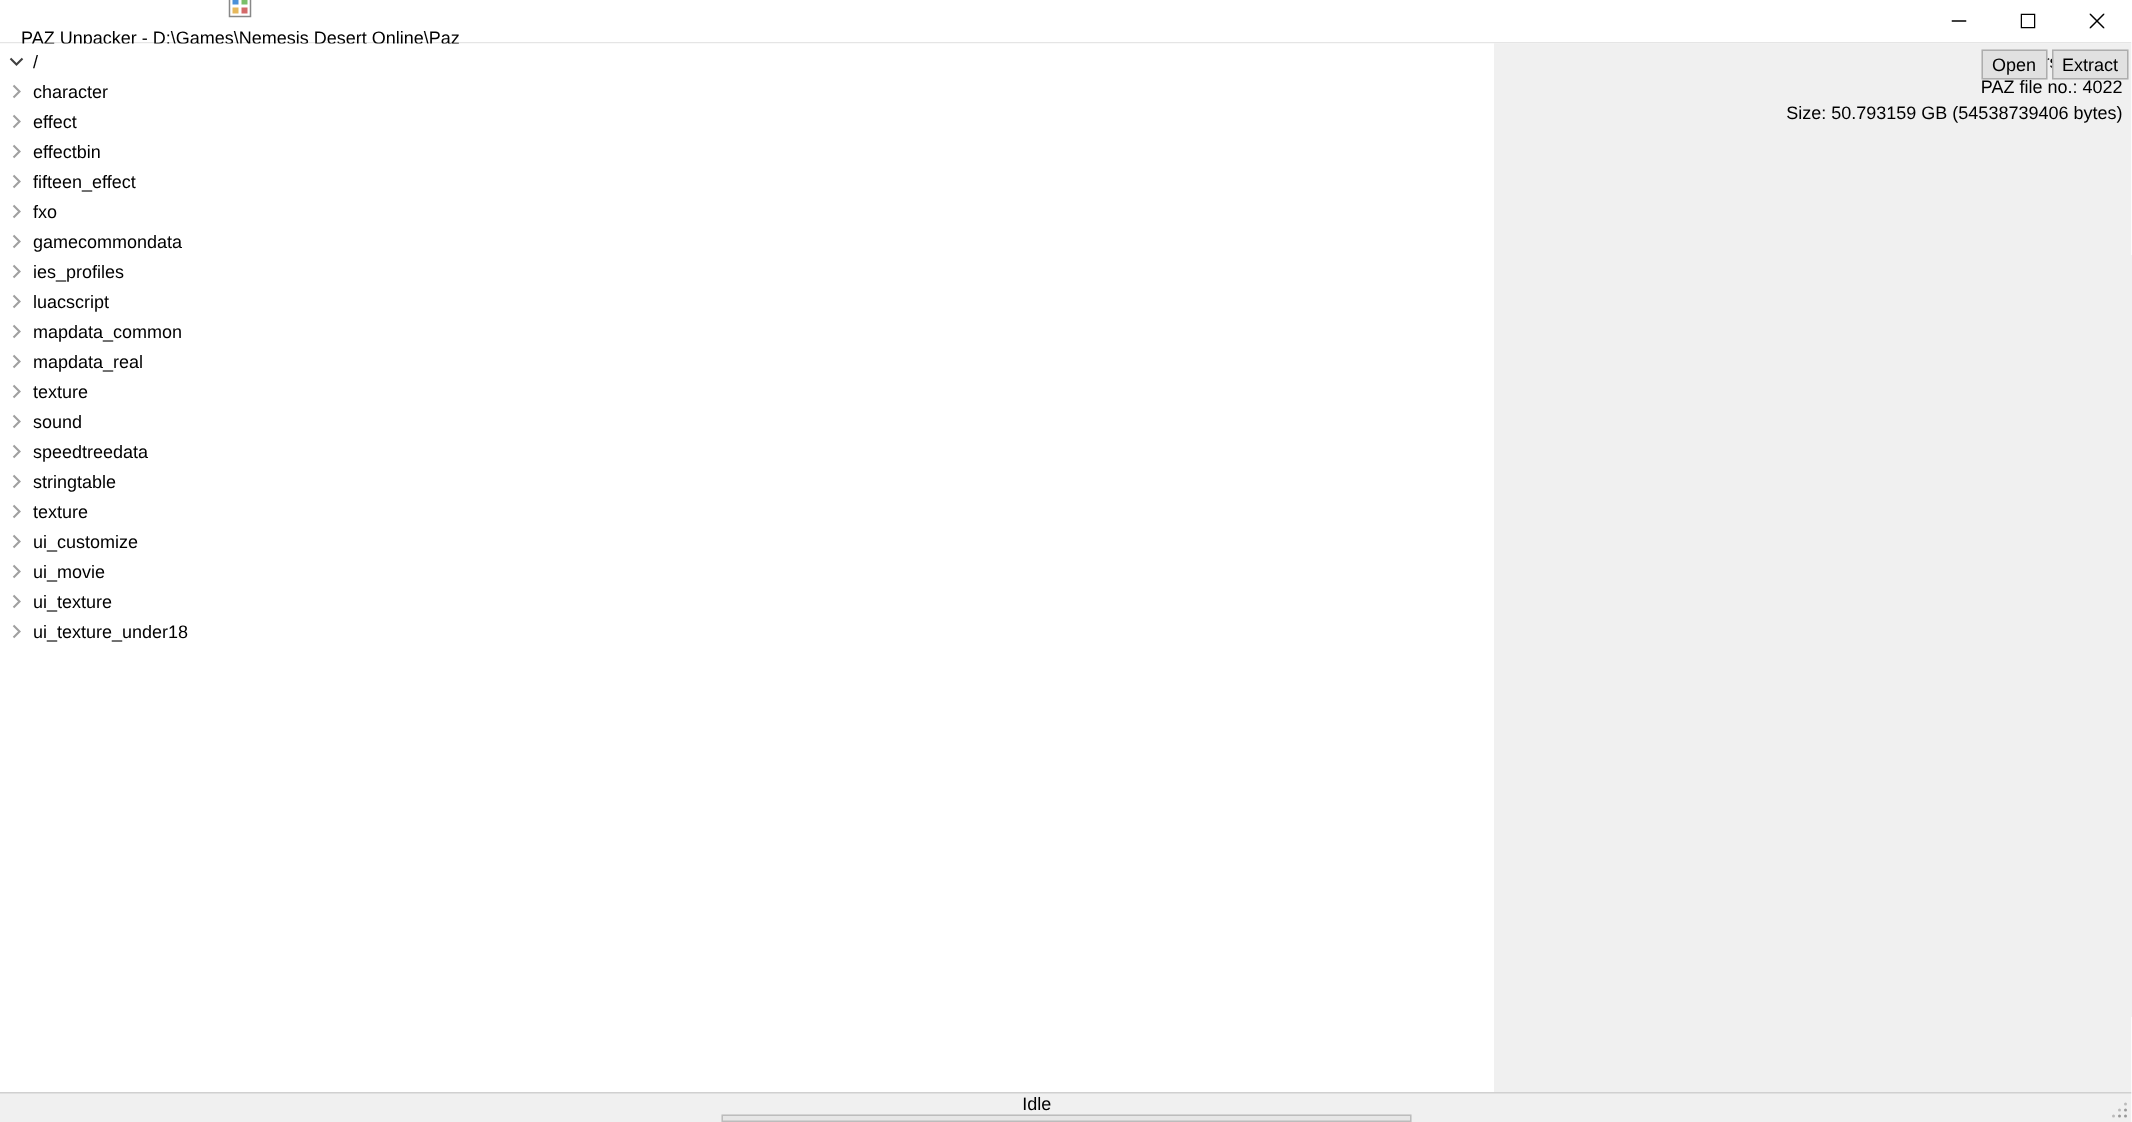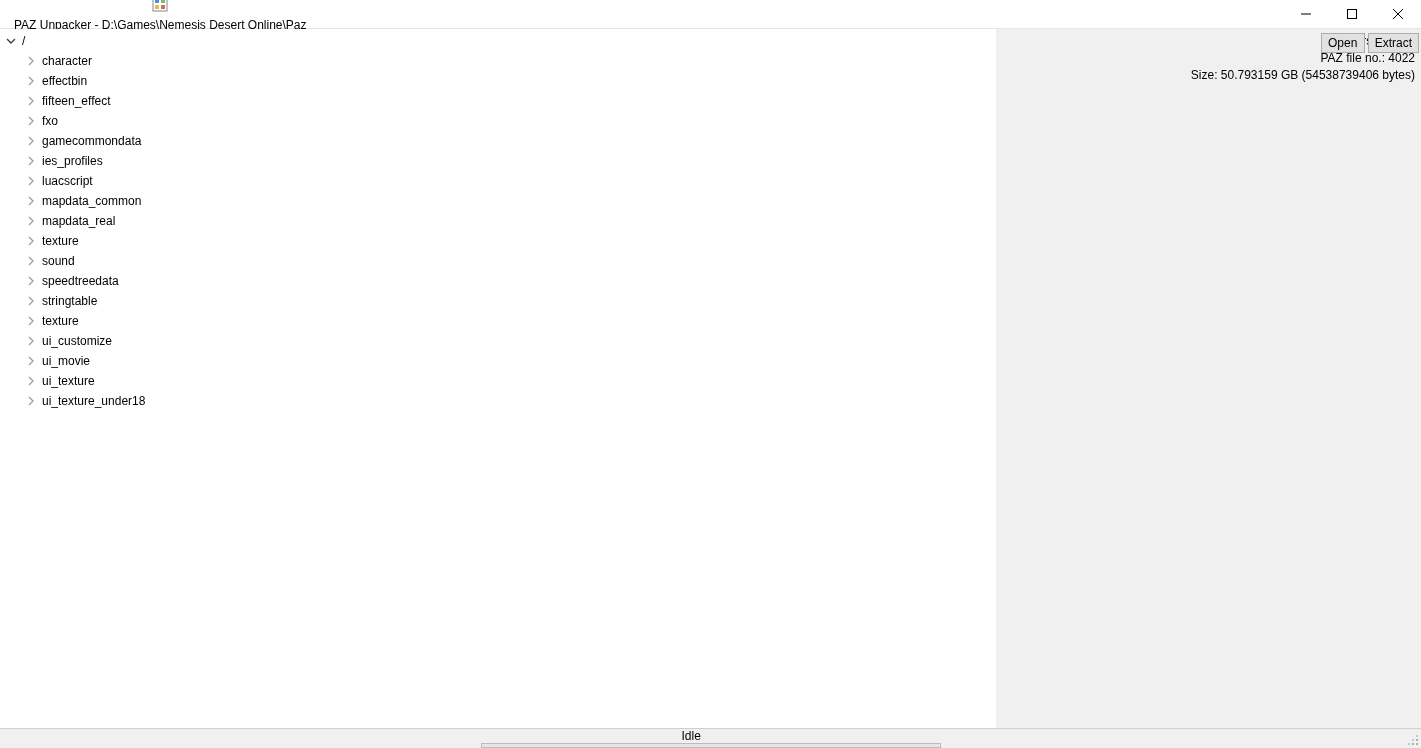--- a/index.html
+++ b/index.html
@@ -82,21 +82,21 @@
     padding: 2px 6px;
     font-size: 12px;
     background: #e1e1e1;
     border: 1px solid #adadad;
     text-align: center;
     cursor: default;
   }
 
   
   .tree { list-style: none; }
-  .tree ul { list-style: none; padding-left: 20px; }
+  .tree ul { list-style: none; }
   .tree-row {
     display: flex;
     align-items: center;
     height: 20px;
     padding-left: 4px;
     gap: 4px;
     white-space: nowrap;
   }
   .exp {
     width: 14px; height: 14px;
@@ -194,20 +194,30 @@
                 <span class="node-label">character</span>
               </div>
             </li>
             <li>
               <div class="tree-row">
                 <span class="exp">
                   <svg width="10" height="10" viewBox="0 0 10 10">
                     <path d="M3 1 L7 5 L3 9" fill="none" stroke="#a0a0a0" stroke-width="1.4"></path>
                   </svg>
                 </span>
+                <span class="node-label">effect</span>
+              </div>
+            </li>
+            <li>
+              <div class="tree-row">
+                <span class="exp">
+                  <svg width="10" height="10" viewBox="0 0 10 10">
+                    <path d="M3 1 L7 5 L3 9" fill="none" stroke="#a0a0a0" stroke-width="1.4"></path>
+                  </svg>
+                </span>
                 <span class="node-label">effectbin</span>
               </div>
             </li>
             <li>
               <div class="tree-row">
                 <span class="exp">
                   <svg width="10" height="10" viewBox="0 0 10 10">
                     <path d="M3 1 L7 5 L3 9" fill="none" stroke="#a0a0a0" stroke-width="1.4"></path>
                   </svg>
                 </span>

